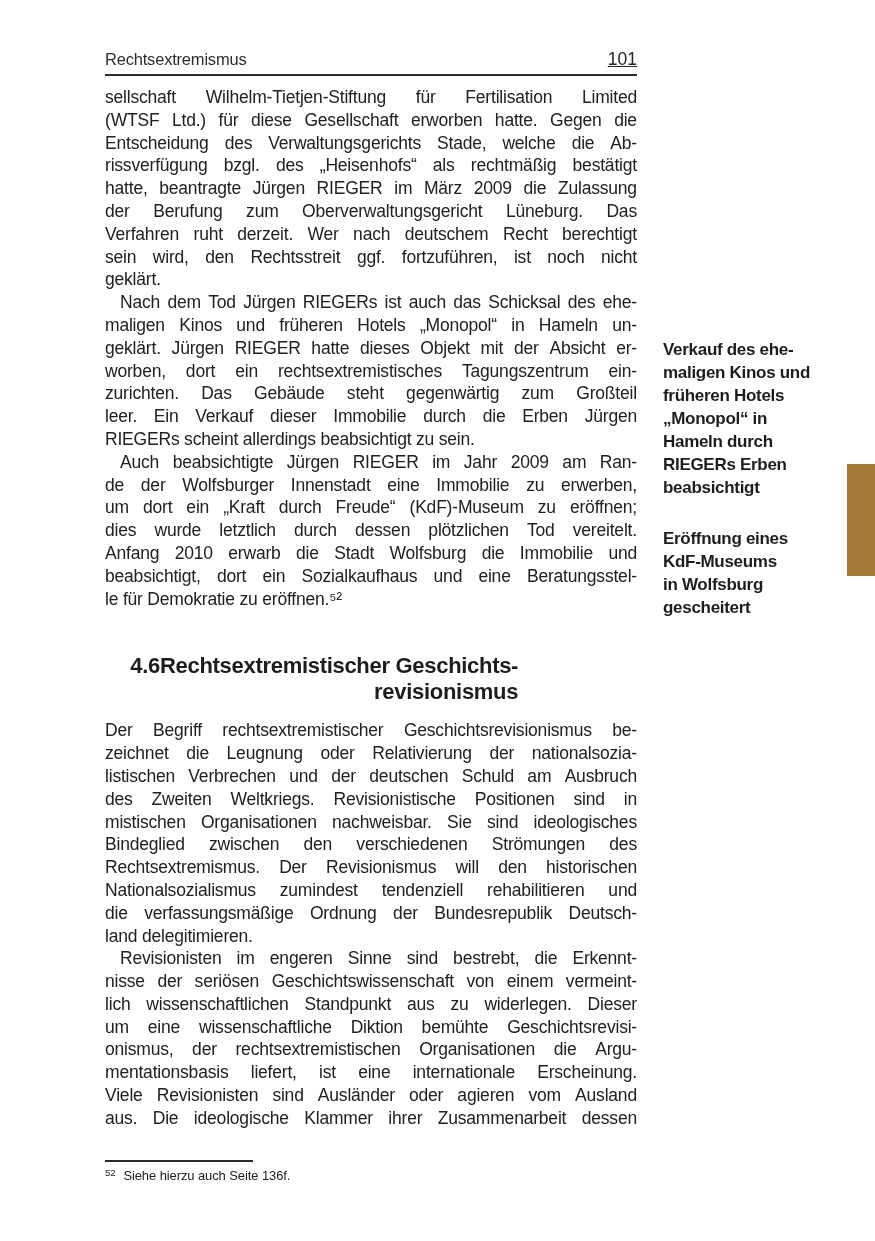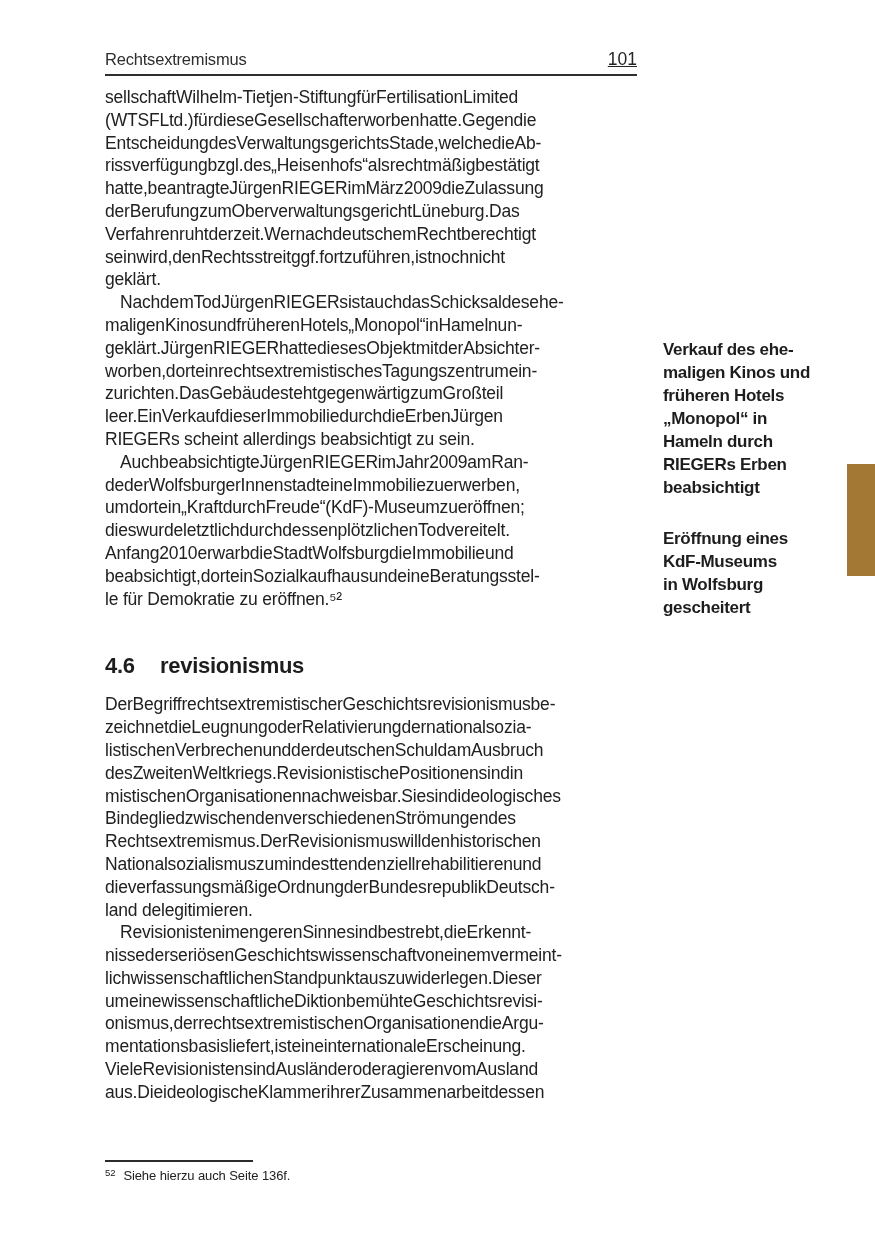--- a/index.html
+++ b/index.html
@@ -54,33 +54,35 @@
     letter-spacing: -0.2px;
     color: #212121;
   }
   .paragraph { margin: 0; }
   .line {
     height: 22.8px;
     white-space: nowrap;
   }
   .line.justified {
     display: flex;
+    justify-content: space-between;
   }
   .line.indent { padding-left: 15px; }
 
   
   .section-heading {
     display: flex;
     margin-top: 43px;
     margin-bottom: 14px;
     font-weight: bold;
     font-size: 22px;
     line-height: 26px;
     letter-spacing: -0.3px;
     color: #1d1d1d;
+    text-align: right;
   }
   .section-heading .heading-number {
     width: 55px;
     flex: 0 0 55px;
   }
 
   
   .margin-note {
     position: absolute;
     left: 663px;
@@ -351,20 +353,21 @@
             <span>eine</span>
             <span>Beratungsstel-</span>
           </div>
           <div class="line">le für Demokratie zu eröffnen.⁵²</div>
         </div>
       </div>
 
     <div class="section-heading">
       <span class="heading-number">4.6</span>
       <span class="heading-text">
+        <span style="display:block">Rechtsextremistischer Geschichts-</span>
         <span style="display:block">revisionismus</span>
       </span>
     </div>
 
     <div>
         <div class="paragraph">
           <div class="line justified">
             <span>Der</span>
             <span>Begriff</span>
             <span>rechtsextremistischer</span>

